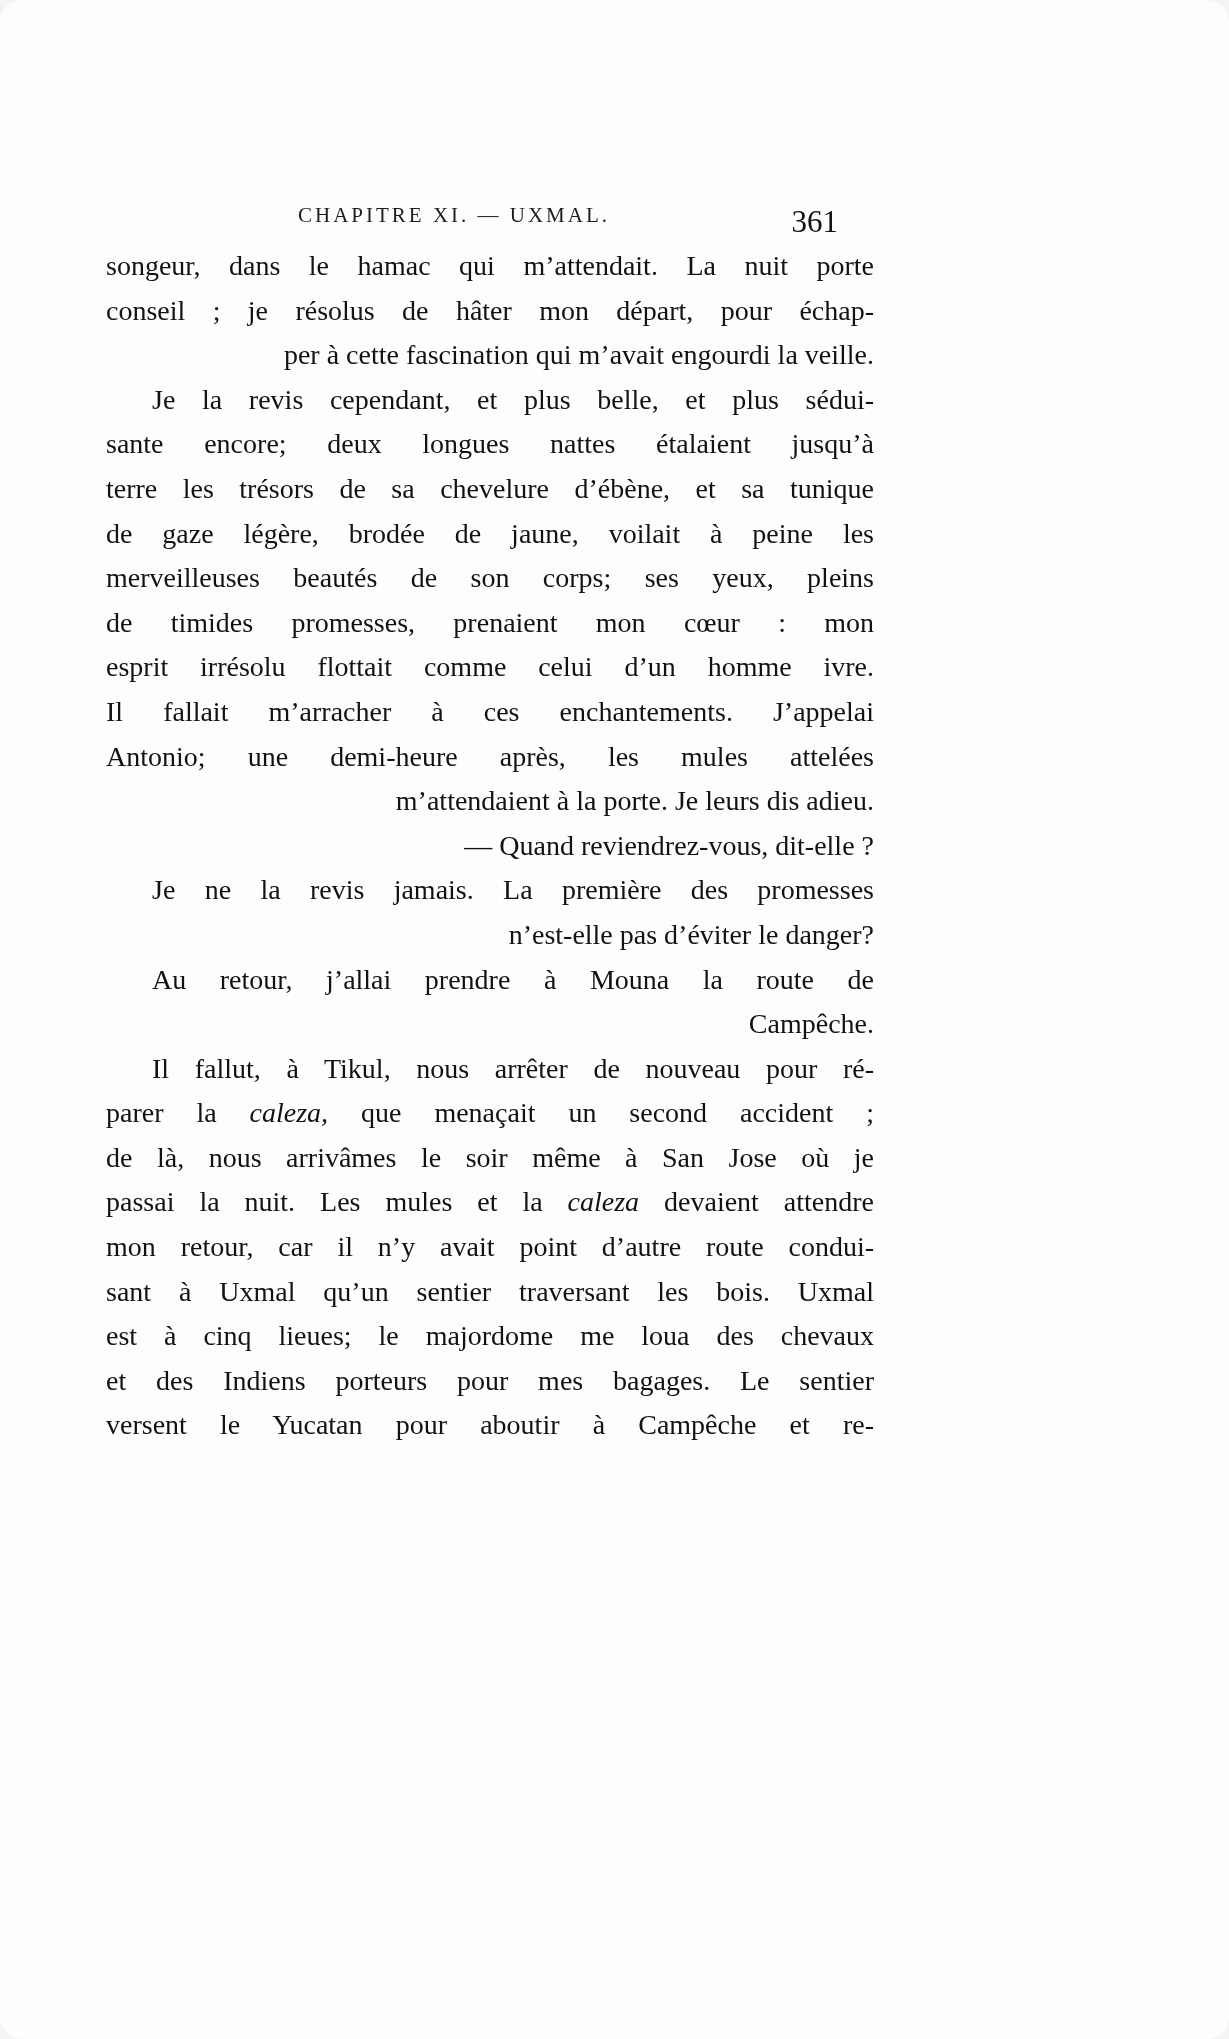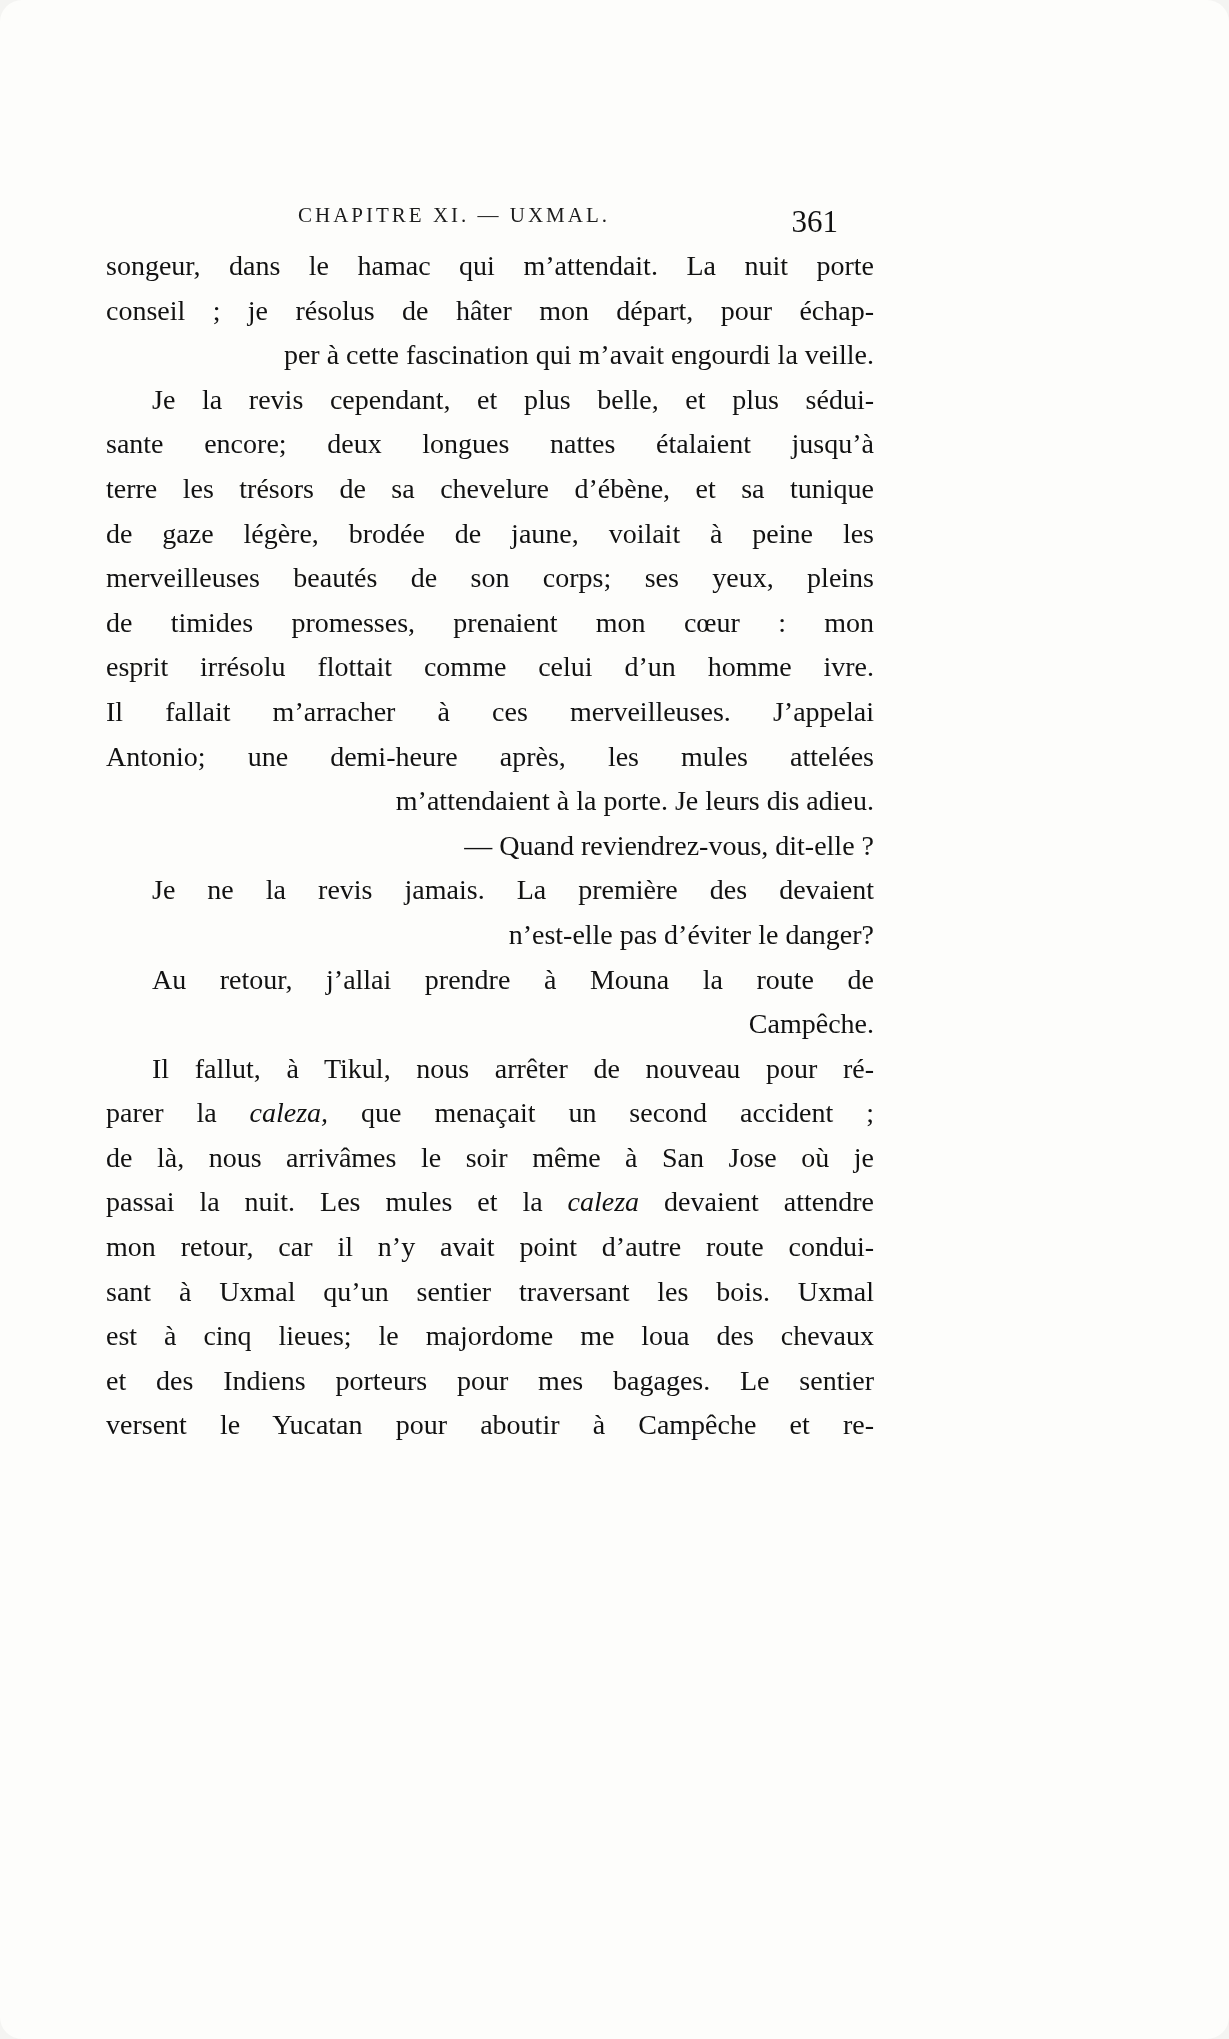--- a/index.html
+++ b/index.html
@@ -75,25 +75,25 @@
       <div class="line justify"><span>songeur, dans le hamac qui m’attendait. La nuit porte</span></div>
       <div class="line justify"><span>conseil ; je résolus de hâter mon départ, pour échap-</span></div>
       <div class="line"><span>per à cette fascination qui m’avait engourdi la veille.</span></div>
       <div class="line indent justify"><span>Je la revis cependant, et plus belle, et plus sédui-</span></div>
       <div class="line justify"><span>sante encore; deux longues nattes étalaient jusqu’à</span></div>
       <div class="line justify"><span>terre les trésors de sa chevelure d’ébène, et sa tunique</span></div>
       <div class="line justify"><span>de gaze légère, brodée de jaune, voilait à peine les</span></div>
       <div class="line justify"><span>merveilleuses beautés de son corps; ses yeux, pleins</span></div>
       <div class="line justify"><span>de timides promesses, prenaient mon cœur : mon</span></div>
       <div class="line justify"><span>esprit irrésolu flottait comme celui d’un homme ivre.</span></div>
-      <div class="line justify"><span>Il fallait m’arracher à ces merveilleuses. J’appelai</span></div>
+      <div class="line justify"><span>Il fallait m’arracher à ces enchantements. J’appelai</span></div>
       <div class="line justify"><span>Antonio; une demi-heure après, les mules attelées</span></div>
       <div class="line"><span>m’attendaient à la porte. Je leurs dis adieu.</span></div>
       <div class="line indent"><span>— Quand reviendrez-vous, dit-elle ?</span></div>
-      <div class="line indent justify"><span>Je ne la revis jamais. La première des devaient</span></div>
+      <div class="line indent justify"><span>Je ne la revis jamais. La première des promesses</span></div>
       <div class="line"><span>n’est-elle pas d’éviter le danger?</span></div>
       <div class="line indent justify"><span>Au retour, j’allai prendre à Mouna la route de</span></div>
       <div class="line"><span>Campêche.</span></div>
       <div class="line indent justify"><span>Il fallut, à Tikul, nous arrêter de nouveau pour ré-</span></div>
       <div class="line justify"><span>parer la </span><em>caleza,</em><span> que menaçait un second accident ;</span></div>
       <div class="line justify"><span>de là, nous arrivâmes le soir même à San Jose où je</span></div>
       <div class="line justify"><span>passai la nuit. Les mules et la </span><em>caleza</em><span> devaient attendre</span></div>
       <div class="line justify"><span>mon retour, car il n’y avait point d’autre route condui-</span></div>
       <div class="line justify"><span>sant à Uxmal qu’un sentier traversant les bois. Uxmal</span></div>
       <div class="line justify"><span>est à cinq lieues; le majordome me loua des chevaux</span></div>

